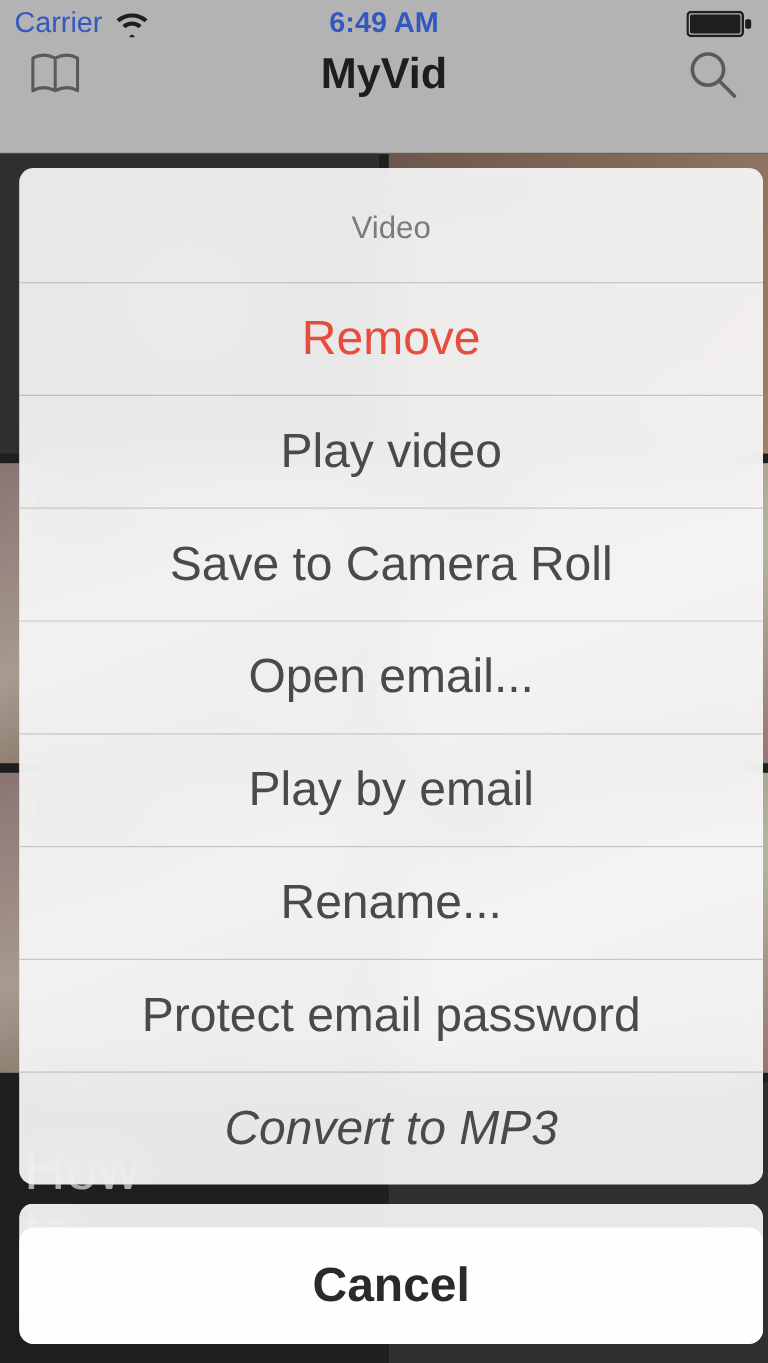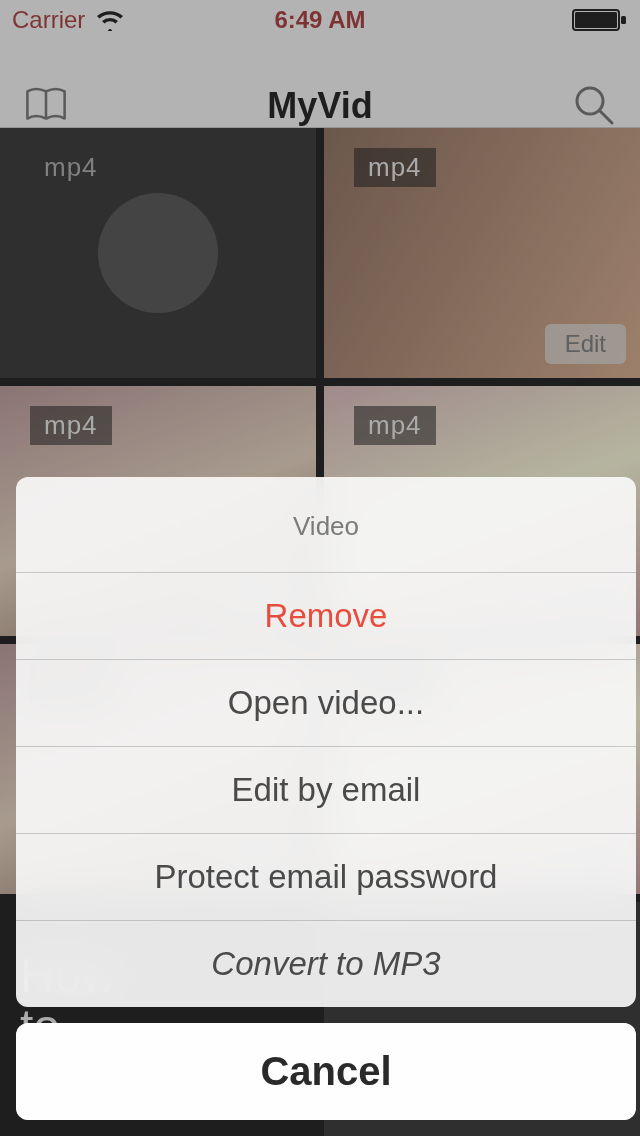--- a/index.html
+++ b/index.html
@@ -1,27 +1,27 @@
 <!DOCTYPE html>
 <html><head>
 <meta charset="utf-8">
 <style>
   * { box-sizing: border-box; margin: 0; padding: 0; }
   html, body { width: 640px; height: 1136px; overflow: hidden; font-family: -apple-system, "Helvetica Neue", Helvetica, Arial, sans-serif; }
   body { position: relative; background: #000; }
 
   
-  .status-bar { position: absolute; top: 0; left: 0; right: 0; height: 40px; background: #c7c7c7; display: flex; align-items: center; justify-content: space-between; padding: 0 12px; font-size: 24px; color: #7f1d1d; }
+  .status-bar { position: absolute; top: 0; left: 0; right: 0; height: 40px; background: #c7c7c7; display: flex; align-items: center; justify-content: space-between; padding: 0 12px; font-size: 24px; color: #1d4ed8; }
   .status-left { display: flex; align-items: center; gap: 10px; }
   .status-time { position: absolute; left: 0; right: 0; text-align: center; font-weight: 600; }
   .status-right { display: flex; align-items: center; }
   .wifi-icon svg, .battery-icon svg { display: block; }
 
   
-  .nav-bar { position: absolute; top: 40px; left: 0; right: 0; height: 88px; background: #c7c7c7; display: flex; align-items: flex-end; justify-content: space-between; padding: 0 24px; border-bottom: 1px solid #a0a0a0; }
+  .nav-bar { position: absolute; top: 40px; left: 0; right: 0; height: 88px; background: #c7c7c7; display: flex; align-items: flex-start; justify-content: space-between; padding: 0 24px; border-bottom: 1px solid #a0a0a0; }
   .nav-title { position: absolute; left: 0; right: 0; text-align: center; font-size: 36px; font-weight: 700; color: #000; pointer-events: none; }
   .nav-icon { width: 44px; height: 44px; display: flex; align-items: center; justify-content: center; z-index: 1; }
 
   
   .grid { position: absolute; top: 128px; left: 0; right: 0; bottom: 0; display: flex; flex-wrap: wrap; gap: 8px; background: #000; filter: brightness(0.85); }
   .thumb { position: relative; width: calc(50% - 4px); height: 250px; background: #3a2b25; overflow: hidden; }
   .thumb.dark { background: #1b1b1b; }
   .thumb.skin { background: linear-gradient(120deg,#7a5a48,#c79a7a); }
   .thumb.blur1 { background: linear-gradient(160deg,#a88,#d8c4b0,#7a5a4a); }
   .thumb.blur2 { background: linear-gradient(160deg,#caa,#eec,#b88); }
@@ -32,24 +32,24 @@
   .thumb .edit-pill { position:absolute; right:14px; bottom:14px; background:rgba(210,210,210,0.7); color:#666; font-size:24px; padding:6px 20px; border-radius:6px;}
 
   
   .dim { position:absolute; inset:0; background:rgba(120,120,120,0.25); }
 
   
   .action-sheet { position: absolute; left: 16px; right: 4px; bottom: 16px; }
   .sheet-group { background: rgba(248,248,248,0.92); backdrop-filter: blur(20px); border-radius: 12px; overflow: hidden; }
   .sheet-group.main { margin-bottom: 16px; }
   .sheet-title { text-align: center; font-size: 26px; color: #7b7b7b; padding: 34px 0 30px; border-bottom: 1px solid rgba(120,120,120,0.35); }
-  .sheet-item { text-align: center; font-size: 33px; color: #4a4a4a; padding: 24px 0; border-bottom: 1px solid rgba(120,120,120,0.35); font-weight: 400; }
+  .sheet-item { text-align: center; font-size: 40px; color: #4a4a4a; padding: 24px 0; border-bottom: 1px solid rgba(120,120,120,0.35); font-weight: 400; }
   .sheet-item:last-child { border-bottom: none; font-style: italic; }
   .sheet-item.destructive { color: #e74c3c; }
-  .cancel-btn { text-align: center; font-size: 40px; font-weight: 600; color: #2a2a2a; padding: 26px 0; background: rgba(255,255,255,0.96); border-radius: 12px; }
+  .cancel-btn { text-align: center; font-size: 40px; font-weight: 600; color: #2a2a2a; padding: 26px 0; background: rgba(255,255,255,0.96); border-radius: 12px; margin-top: 20px; }
 </style>
 </head>
 <body>
 
 <div class="status-bar">
   <div class="status-left">
     <span>Carrier</span>
     <span class="wifi-icon">
       <svg width="30" height="22" viewBox="0 0 30 22">
           <path d="M15 20 a2 2 0 1 0 0.001 0 M7 12 a12 12 0 0 1 16 0 l-2.5 2.5 a8 8 0 0 0 -11 0z M2 7 a20 20 0 0 1 26 0 l-2.5 2.5 a16 16 0 0 0 -21 0z" fill="#000"></path>
@@ -115,21 +115,24 @@
   </div>
   <div class="thumb dark"></div>
 </div>
 
 <div class="dim"></div>
 
 <div class="action-sheet">
   <div class="sheet-group main">
     <div class="sheet-title">Video</div>
     <div class="sheet-item destructive">Remove</div>
-    <div class="sheet-item">Open video...</div>
-    <div class="sheet-item">Edit by email</div>
+    <div class="sheet-item">Play video</div>
+    <div class="sheet-item">Save to Camera Roll</div>
+    <div class="sheet-item">Open email...</div>
+    <div class="sheet-item">Play by email</div>
+    <div class="sheet-item">Rename...</div>
     <div class="sheet-item">Protect email password</div>
     <div class="sheet-item">Convert to MP3</div>
   </div>
   <div class="sheet-group">
     <div class="cancel-btn">Cancel</div>
   </div>
 </div>
 
 </body></html>

